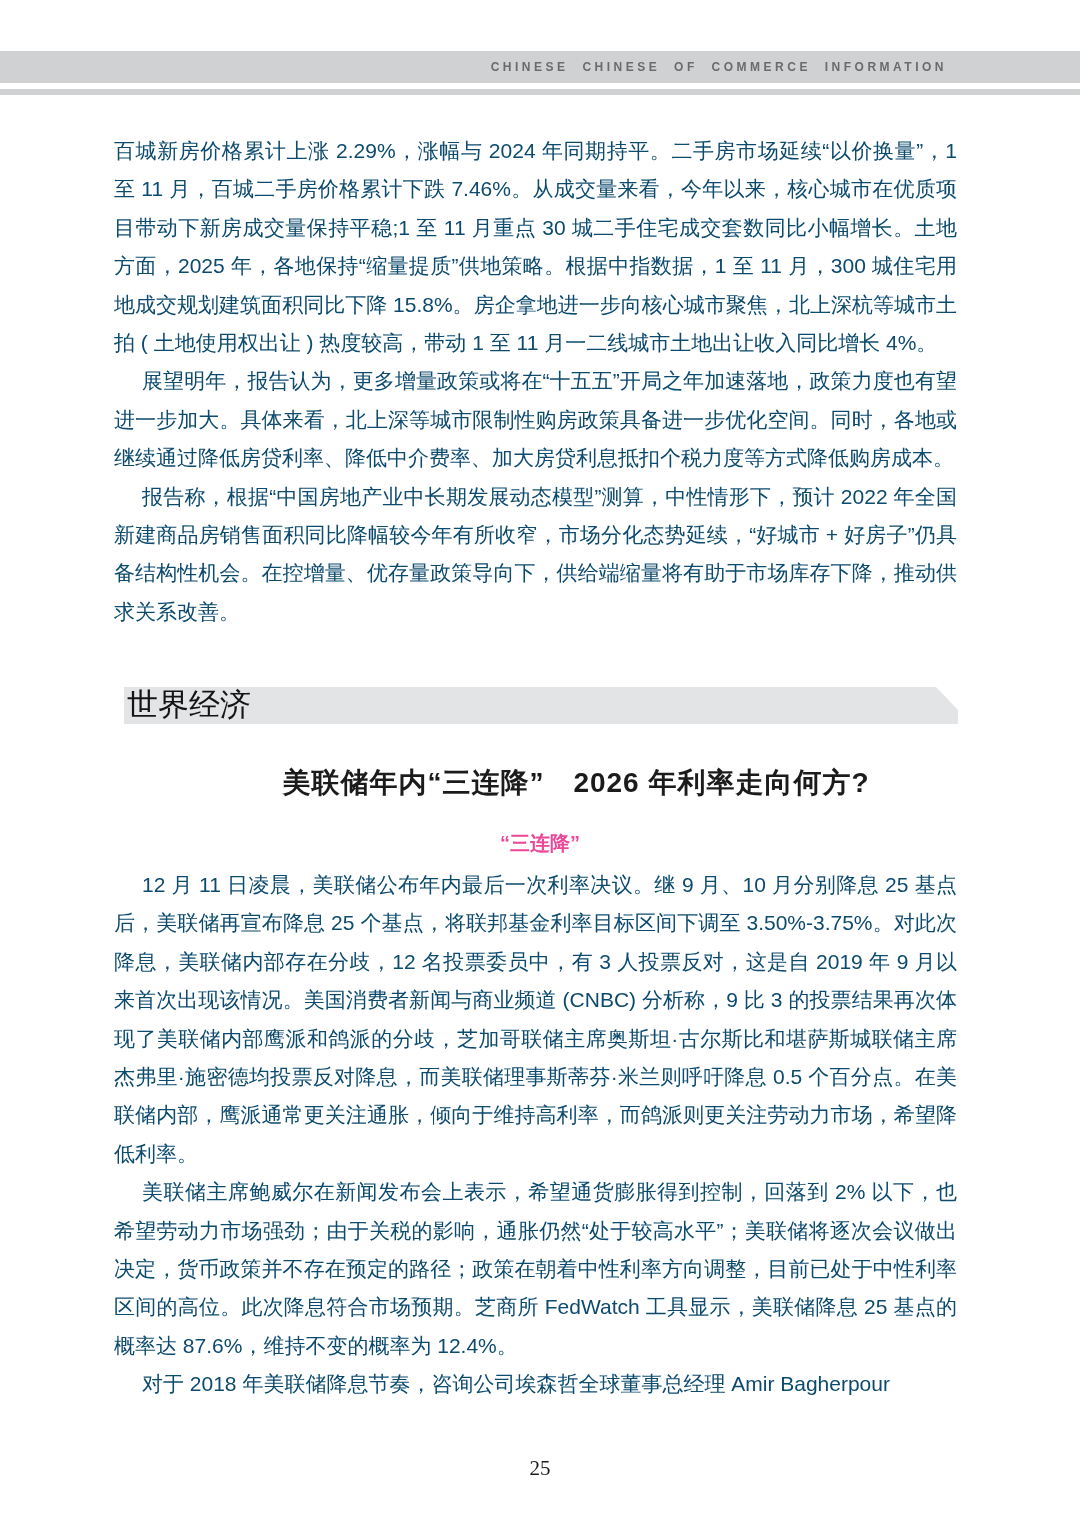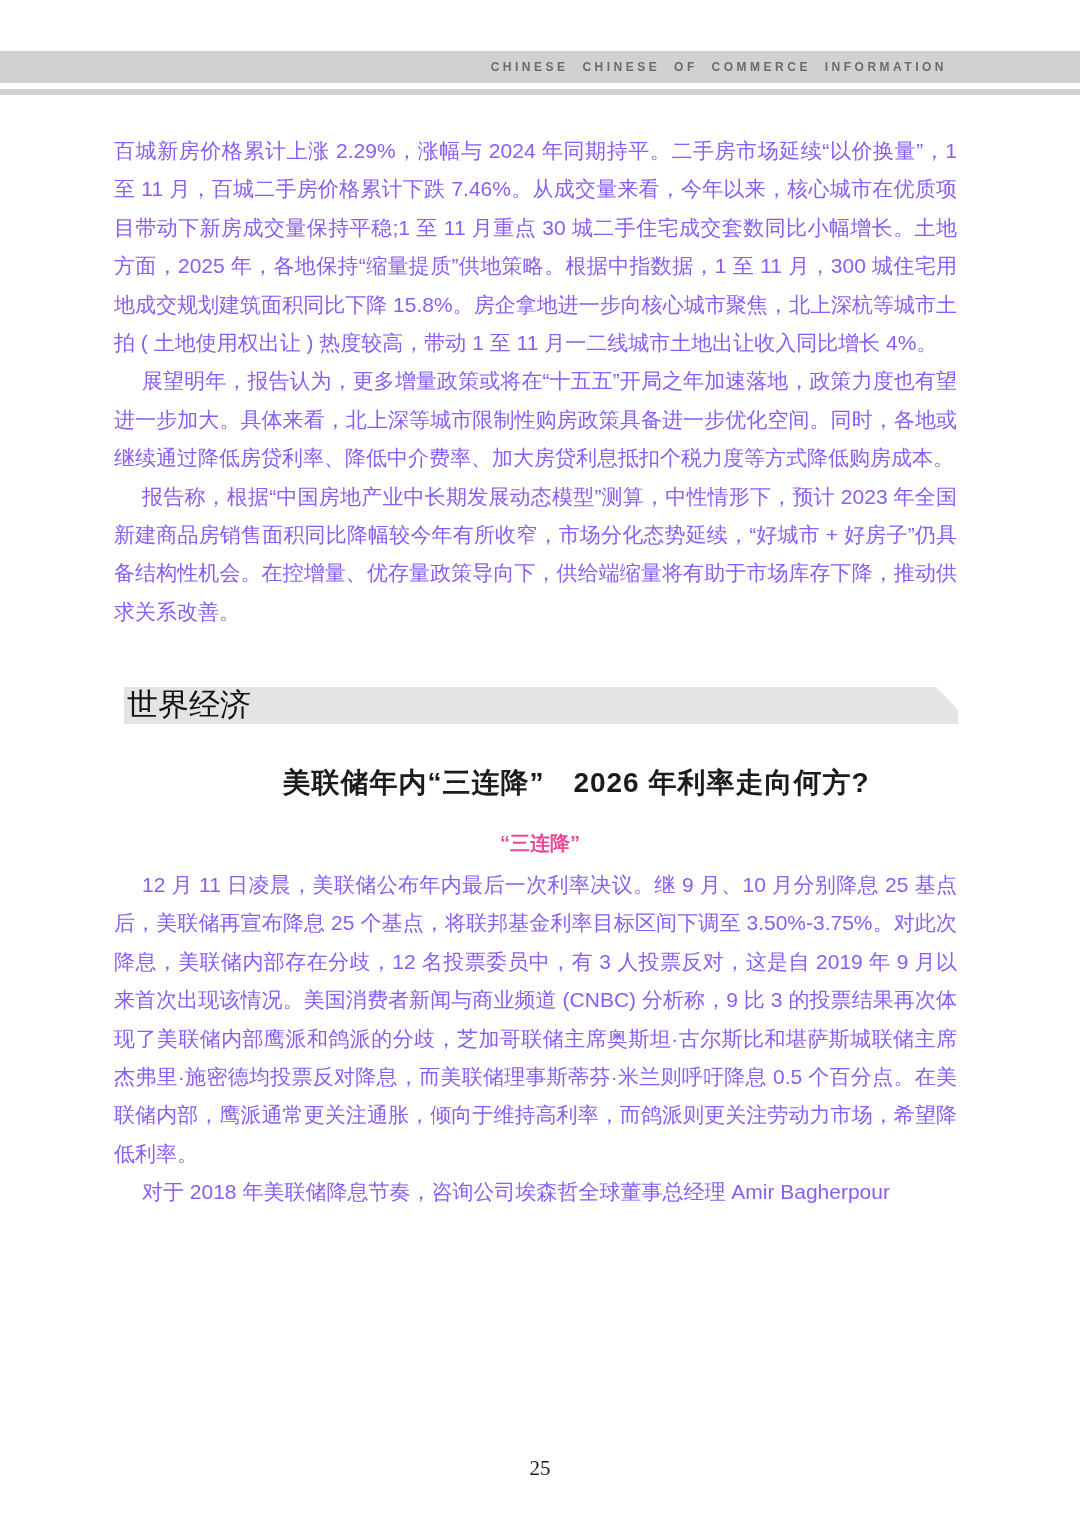--- a/index.html
+++ b/index.html
@@ -51,21 +51,21 @@
     right: 123px;
   }
   .article1 { top: 132px; }
   .article2 { top: 866px; }
   .para {
     margin: 0;
     font-size: 21px;
     line-height: 38.4px;
     text-align: justify;
     text-justify: inter-ideograph;
-    color: #8b5cf6;
+    color: #0c4a6e;
   }
   .para.indent { text-indent: 28px; }
   .source {
     font-size: 21px;
     line-height: 38.4px;
     margin-top: -38.4px;
     text-align: right;
     color: #222222;
     white-space: nowrap;
   }
@@ -134,30 +134,31 @@
 <div class="page">
 
   <div class="banner">
     <span class="banner-text">CHINESE CHINESE OF COMMERCE INFORMATION</span>
   </div>
   <div class="banner-thin"></div>
 
   <div class="content article1">
     <p class="para">百城新房价格累计上涨 2.29%，涨幅与 2024 年同期持平。二手房市场延续“以价换量”，1 至 11 月，百城二手房价格累计下跌 7.46%。从成交量来看，今年以来，核心城市在优质项目带动下新房成交量保持平稳;1 至 11 月重点 30 城二手住宅成交套数同比小幅增长。土地方面，2025 年，各地保持“缩量提质”供地策略。根据中指数据，1 至 11 月，300 城住宅用地成交规划建筑面积同比下降 15.8%。房企拿地进一步向核心城市聚焦，北上深杭等城市土拍 ( 土地使用权出让 ) 热度较高，带动 1 至 11 月一二线城市土地出让收入同比增长 4%。</p>
     <p class="para indent">展望明年，报告认为，更多增量政策或将在“十五五”开局之年加速落地，政策力度也有望进一步加大。具体来看，北上深等城市限制性购房政策具备进一步优化空间。同时，各地或继续通过降低房贷利率、降低中介费率、加大房贷利息抵扣个税力度等方式降低购房成本。</p>
-    <p class="para indent">报告称，根据“中国房地产业中长期发展动态模型”测算，中性情形下，预计 2023 年全国新建商品房销售面积同比降幅较今年有所收窄，市场分化态势延续，“好城市 + 好房子”仍具备结构性机会。在控增量、优存量政策导向下，供给端缩量将有助于市场库存下降，推动供求关系改善。</p>
+    <p class="para indent">报告称，根据“中国房地产业中长期发展动态模型”测算，中性情形下，预计 2022 年全国新建商品房销售面积同比降幅较今年有所收窄，市场分化态势延续，“好城市 + 好房子”仍具备结构性机会。在控增量、优存量政策导向下，供给端缩量将有助于市场库存下降，推动供求关系改善。</p>
   </div>
 
   <div class="section-band">
     <span class="section-title">世界经济</span>
   </div>
 
   <h2 class="article-title">美联储年内“三连降”　2026 年利率走向何方?</h2>
   <h3 class="article-subtitle">“三连降”</h3>
 
   <div class="content article2">
     <p class="para indent">12 月 11 日凌晨，美联储公布年内最后一次利率决议。继 9 月、10 月分别降息 25 基点后，美联储再宣布降息 25 个基点，将联邦基金利率目标区间下调至 3.50%-3.75%。对此次降息，美联储内部存在分歧，12 名投票委员中，有 3 人投票反对，这是自 2019 年 9 月以来首次出现该情况。美国消费者新闻与商业频道 (CNBC) 分析称，9 比 3 的投票结果再次体现了美联储内部鹰派和鸽派的分歧，芝加哥联储主席奥斯坦·古尔斯比和堪萨斯城联储主席杰弗里·施密德均投票反对降息，而美联储理事斯蒂芬·米兰则呼吁降息 0.5 个百分点。在美联储内部，鹰派通常更关注通胀，倾向于维持高利率，而鸽派则更关注劳动力市场，希望降低利率。</p>
+    <p class="para indent">美联储主席鲍威尔在新闻发布会上表示，希望通货膨胀得到控制，回落到 2% 以下，也希望劳动力市场强劲；由于关税的影响，通胀仍然“处于较高水平”；美联储将逐次会议做出决定，货币政策并不存在预定的路径；政策在朝着中性利率方向调整，目前已处于中性利率区间的高位。此次降息符合市场预期。芝商所 FedWatch 工具显示，美联储降息 25 基点的概率达 87.6%，维持不变的概率为 12.4%。</p>
     <p class="para indent">对于 2018 年美联储降息节奏，咨询公司埃森哲全球董事总经理 Amir Bagherpour</p>
   </div>
 
   <div class="page-number">25</div>
 
 </div>
 
 </body></html>

